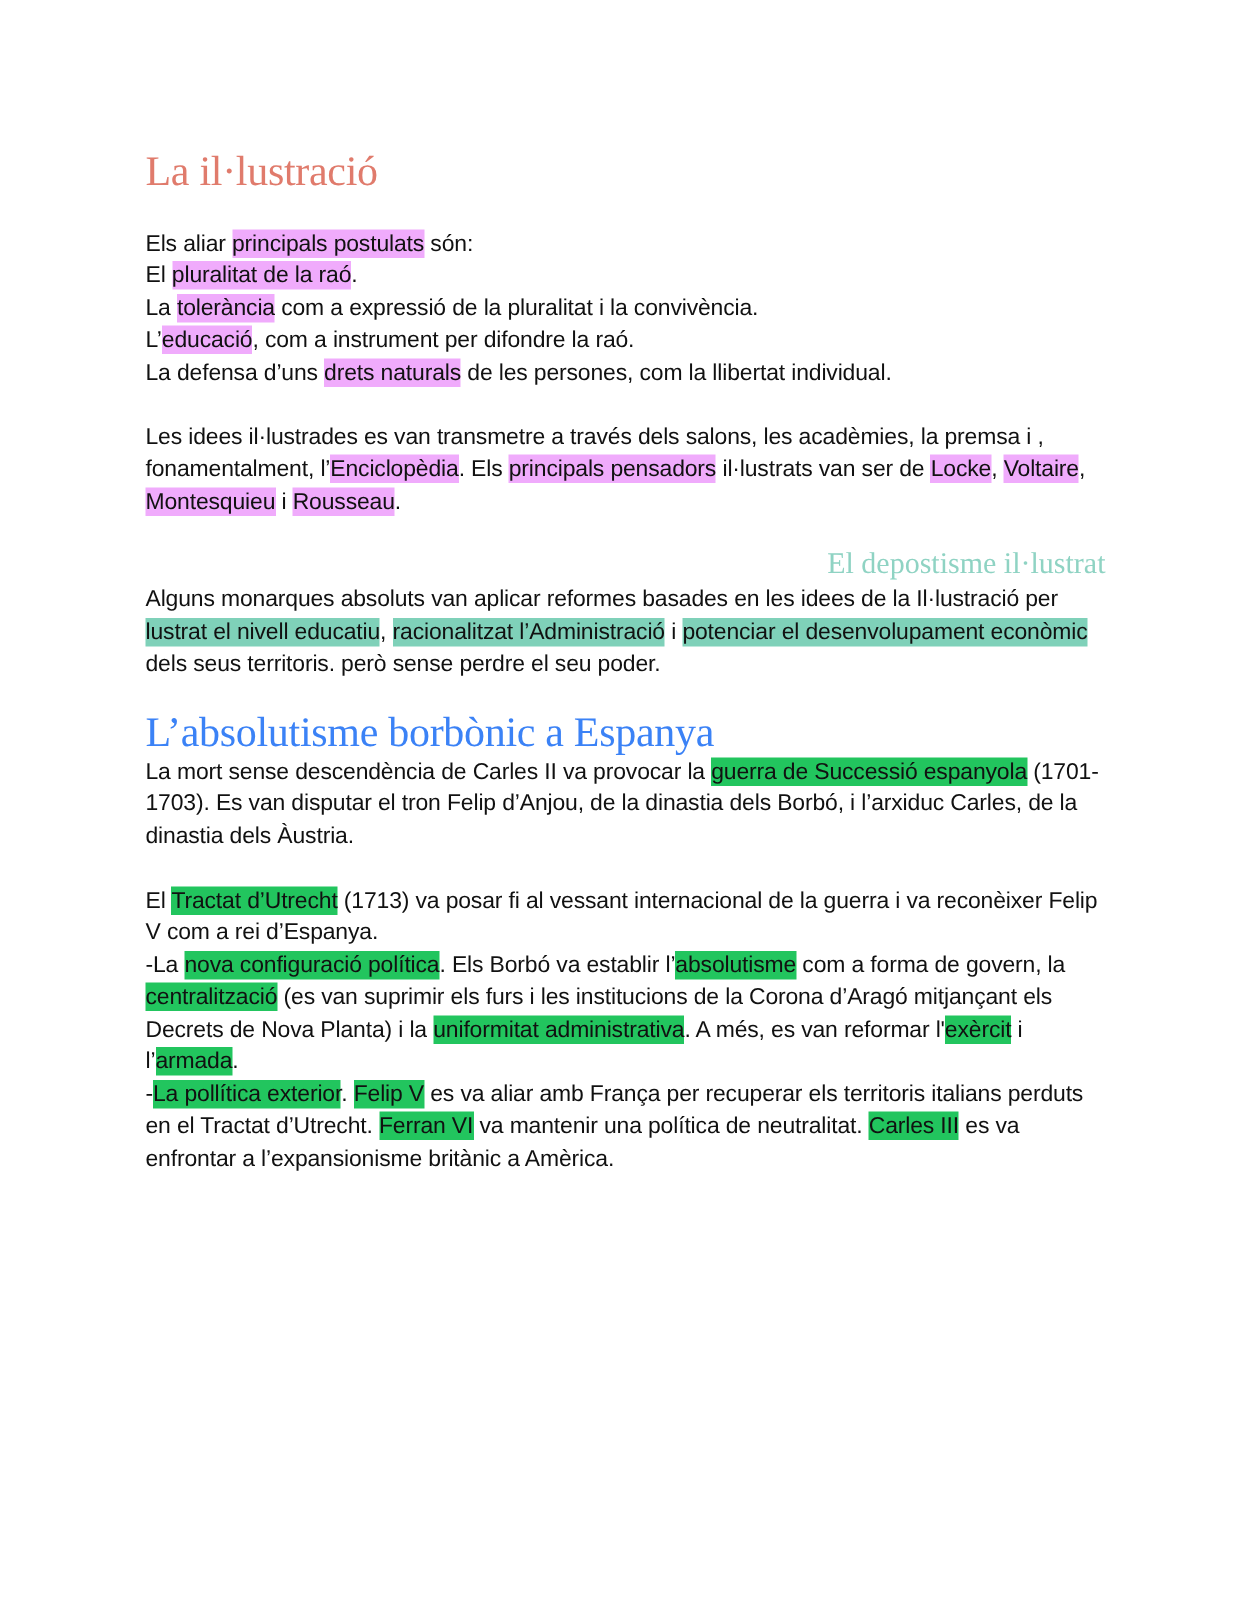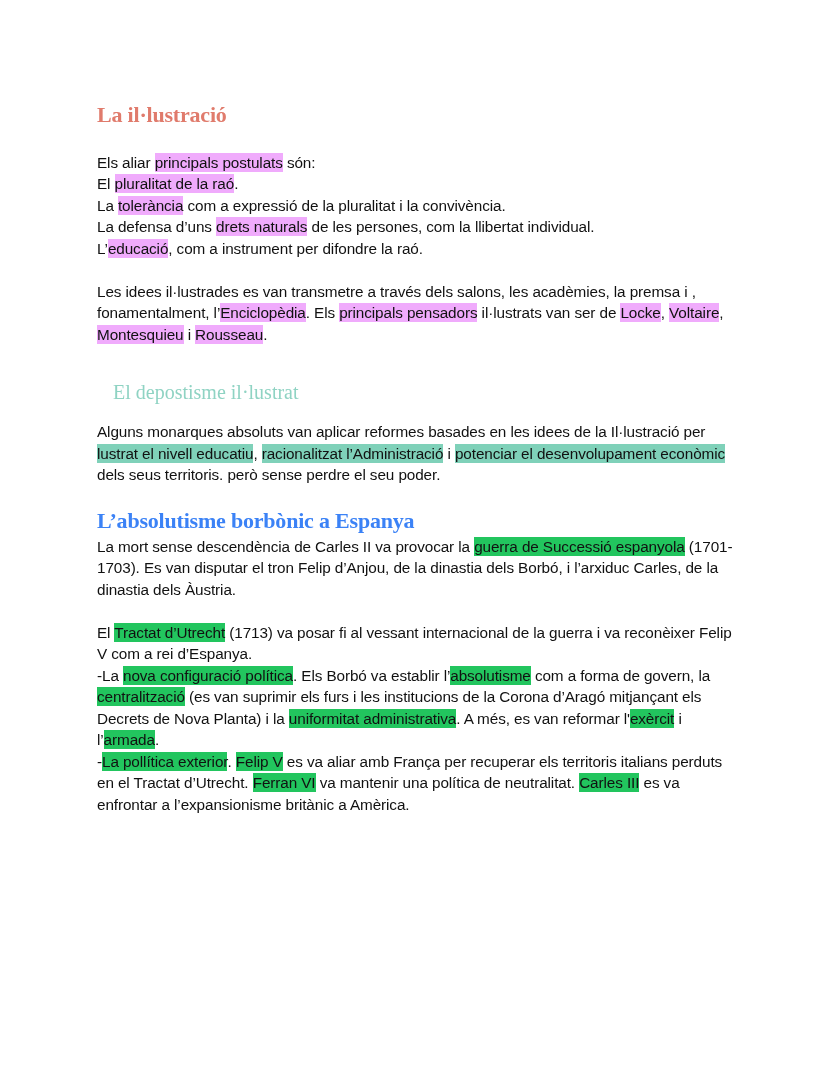--- a/index.html
+++ b/index.html
@@ -1,25 +1,25 @@
 <!DOCTYPE html>
 <html><head>
   <meta charset="utf-8">
   <style>
     html, body { margin: 0; padding: 0; background: #ffffff; }
     body { width: 828px; height: 1071px; position: relative; overflow: hidden; }
     .page { position: absolute; left: 97px; top: 100px; width: 640px; }
     .h1 {
       font-family: "Liberation Serif", "DejaVu Serif", serif;
-      font-size: 22px; line-height: 30px; margin: 0; font-weight: bold;
+      font-size: 28px; line-height: 30px; margin: 0; font-weight: normal;
       letter-spacing: -0.2px;
     }
     .h2 {
       font-family: "Liberation Serif", "DejaVu Serif", serif;
-      font-size: 20px; line-height: 26px; margin: 16px; font-weight: normal;
+      font-size: 20px; line-height: 26px; margin: 0; font-weight: normal; text-align: right;
     }
     .h1.red { color: #e07b6c; }
     .h2.teal { color: #8fd3c3; }
     .h1.lav { color: #3b82f6; }
     p {
       font-family: "Liberation Sans", sans-serif;
       font-size: 15.3px; line-height: 21.5px; color: #111111; margin: 0;
       letter-spacing: -0.1px;
     }
     .gap { height: 21.5px; }
@@ -32,22 +32,22 @@
 <body>
 
 <div class="page">
 
   <h1 class="h1 red">La il·lustració</h1>
   <div class="gap"></div>
 
   <p><span>Els aliar </span><span class="hl red">principals postulats</span><span> són:</span></p>
   <p><span>El </span><span class="hl red">pluralitat de la raó</span><span>.</span></p>
   <p><span>La </span><span class="hl red">tolerància</span><span> com a expressió  de la pluralitat i la convivència.</span></p>
+  <p><span>L’</span><span class="hl red">educació</span><span>, com a instrument per difondre la raó.</span></p>
   <p><span>La defensa d’uns </span><span class="hl red">drets naturals</span><span> de les persones, com la llibertat individual.</span></p>
-  <p><span>L’</span><span class="hl red">educació</span><span>, com a instrument per difondre la raó.</span></p>
   <div class="gap"></div>
 
   <p><span>Les idees il·lustrades es van transmetre a través dels salons, les acadèmies, la premsa i , fonamentalment, l’</span><span class="hl red">Enciclopèdia</span><span>. Els </span><span class="hl red">principals pensadors</span><span> il·lustrats van ser de </span><span class="hl red">Locke</span><span>, </span><span class="hl red">Voltaire</span><span>, </span><span class="hl red">Montesquieu</span><span> i </span><span class="hl red">Rousseau</span><span>.</span></p>
 
   <div style="height:18px"></div>
   <h2 class="h2 teal">El depostisme il·lustrat</h2>
   <p><span>Alguns monarques absoluts van aplicar reformes basades en les idees de la Il·lustració per </span><span class="hl teal">lustrat el nivell educatiu</span><span>, </span><span class="hl teal">racionalitzat l’Administració</span><span> i </span><span class="hl teal">potenciar el desenvolupament econòmic</span><span> dels seus territoris. però sense perdre el seu poder.</span></p>
 
   <div style="height:20px"></div>
   <h1 class="h1 lav">L’absolutisme borbònic a Espanya</h1>

